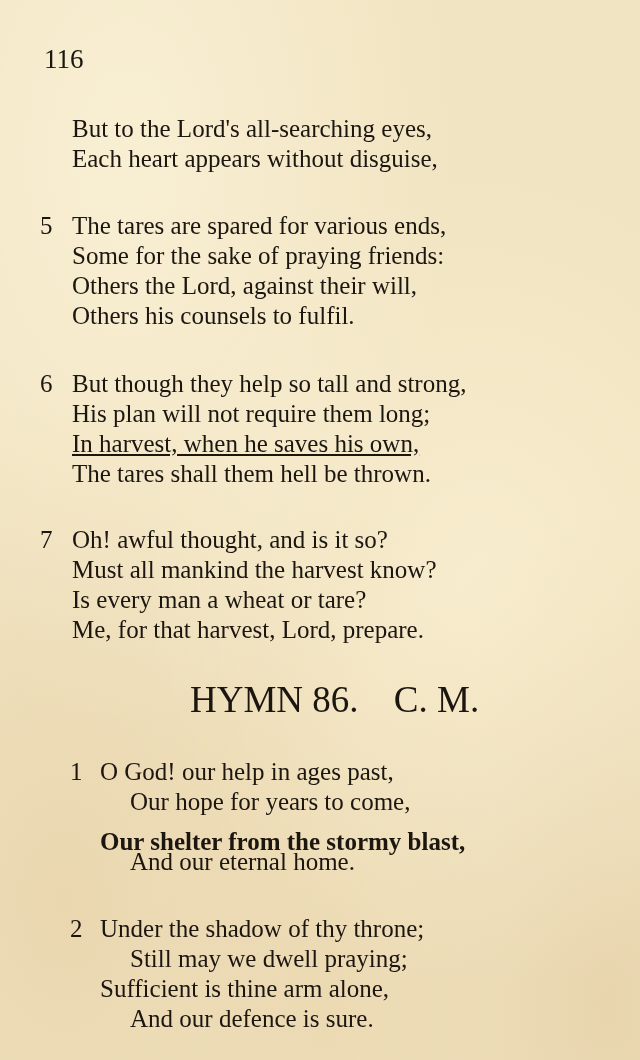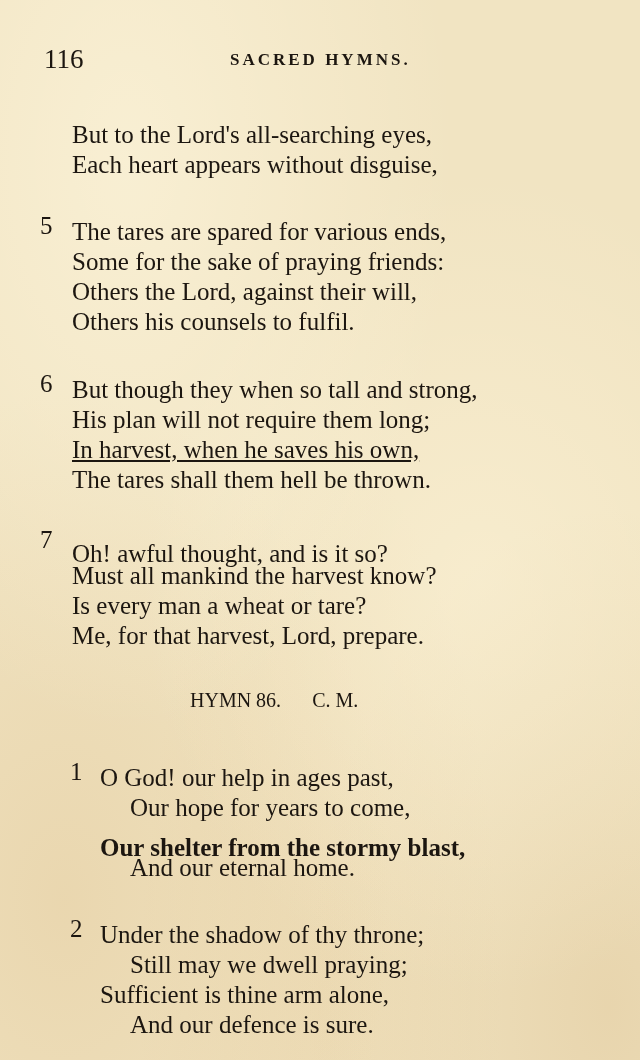--- a/index.html
+++ b/index.html
@@ -58,77 +58,75 @@
       left: 0;
       width: 640px;
     }
     .line {
       position: absolute;
       white-space: nowrap;
       font-family: "Liberation Serif", serif;
       font-size: 25px;
       line-height: 30px;
       color: #1c1610;
-      margin-top: 6px;
     }
     .verse-num {
       position: absolute;
       white-space: nowrap;
       font-family: "Liberation Serif", serif;
       font-size: 25px;
       line-height: 30px;
       color: #1c1610;
     }
     .hymn-title {
       position: absolute;
       top: 683px;
       left: 190px;
       white-space: nowrap;
       font-family: "Liberation Serif", serif;
-      font-size: 20px;
+      font-size: 37px;
       line-height: 34px;
       color: #1c1610;
     }
     .hymn-title span { display: inline-block; }
     .hymn-title .meter { margin-left: 26px; }
   </style>
 </head>
 <body>
 
 <div class="page">
 
   <div class="header">
     <span class="page-number">116</span>
-    <span class="running-head">SACRED HYMNS.</span>
   </div>
 
   <div class="stanza" style="top:114px;">
     <div class="line" style="left:72px; top:0;">But to the Lord's all-searching eyes,</div>
     <div class="line" style="left:72px; top:30px;">Each heart appears without disguise,</div>
   </div>
 
   <div class="stanza" style="top:211px;">
     <div class="verse-num" style="left:40px; top:0;">5</div>
     <div class="line" style="left:72px; top:0;">The tares are spared for various ends,</div>
     <div class="line" style="left:72px; top:30px;">Some for the sake of praying friends:</div>
     <div class="line" style="left:72px; top:60px;text-align:right;">Others the Lord, against their will,</div>
     <div class="line" style="left:72px; top:90px;">Others his counsels to fulfil.</div>
   </div>
 
   <div class="stanza" style="top:369px;">
     <div class="verse-num" style="left:40px; top:0;">6</div>
-    <div class="line" style="left:72px; top:0;">But though they when so tall and strong,</div>
+    <div class="line" style="left:72px; top:0;">But though they help so tall and strong,</div>
     <div class="line" style="left:72px; top:30px;">His plan will not require them long;</div>
     <div class="line" style="left:72px; top:60px;text-decoration:underline;">In harvest, when he saves his own,</div>
     <div class="line" style="left:72px; top:90px;">The tares shall them hell be thrown.</div>
   </div>
 
   <div class="stanza" style="top:525px;">
     <div class="verse-num" style="left:40px; top:0;">7</div>
-    <div class="line" style="left:72px; top:8px;">Oh! awful thought, and is it so?</div>
+    <div class="line" style="left:72px; top:0;">Oh! awful thought, and is it so?</div>
     <div class="line" style="left:72px; top:30px;">Must all mankind the harvest know?</div>
     <div class="line" style="left:72px; top:60px;">Is every man a wheat or tare?</div>
     <div class="line" style="left:72px; top:90px;">Me, for that harvest, Lord, prepare.</div>
   </div>
 
   <div class="hymn-title">
     <span>HYMN 86.</span>
     <span class="meter">C. M.</span>
   </div>
 

